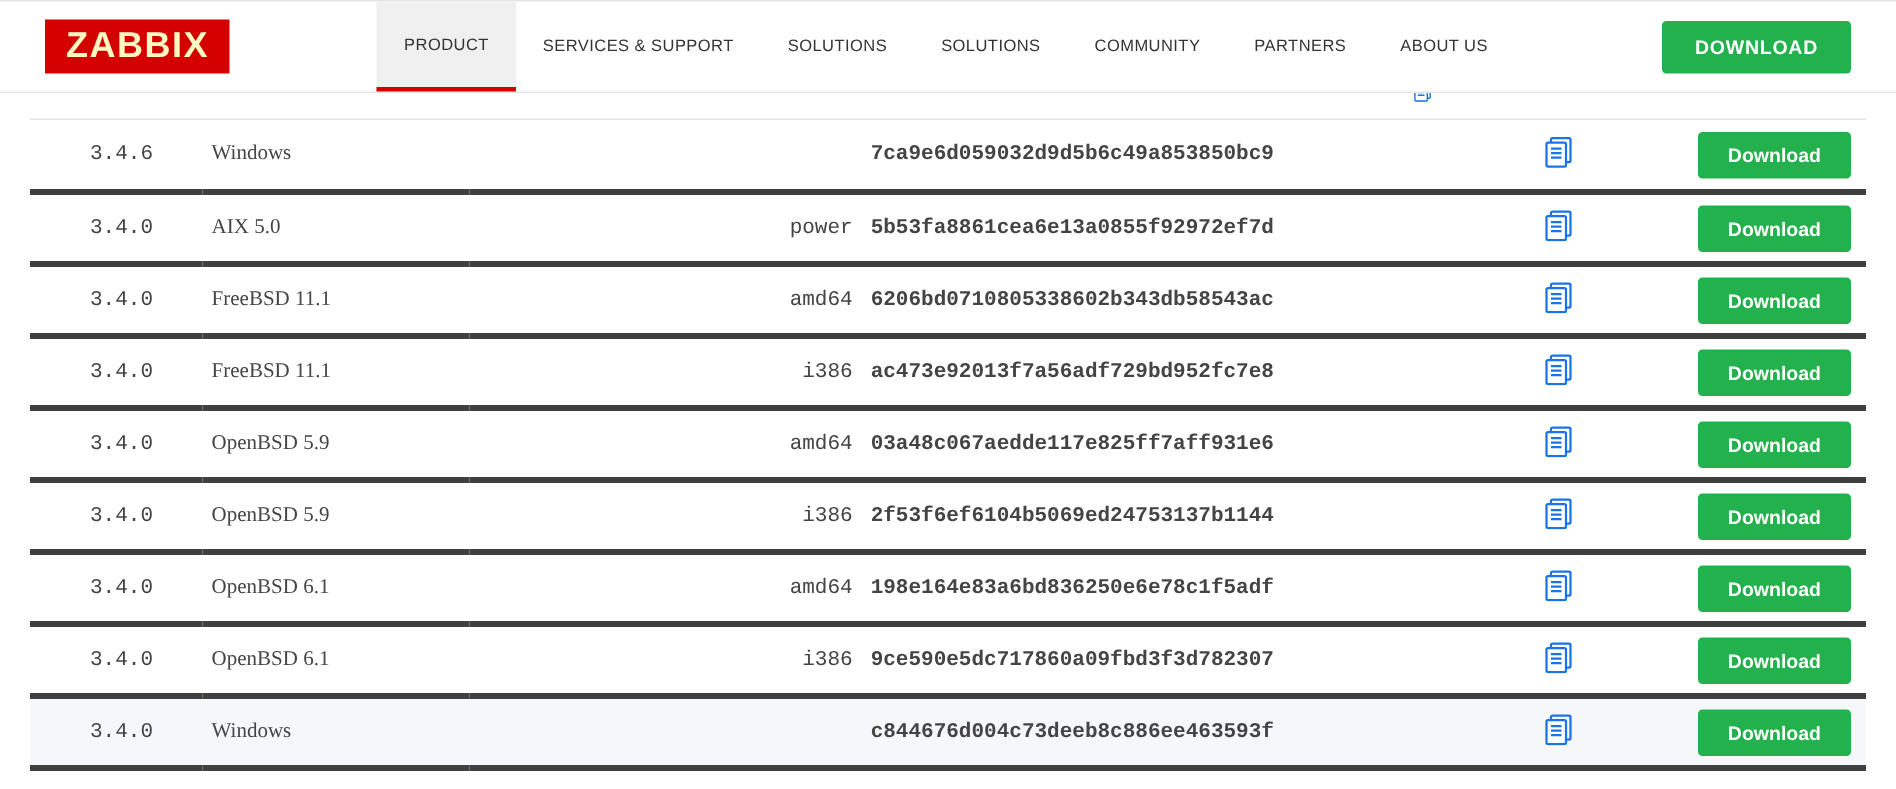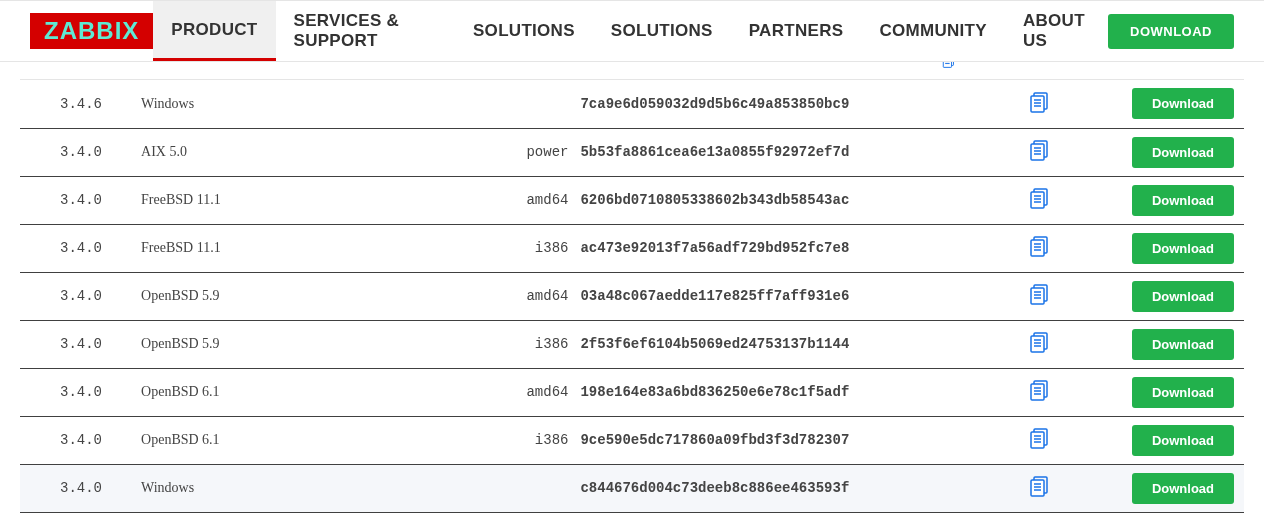--- a/index.html
+++ b/index.html
@@ -17,38 +17,38 @@
     align-items: center;
     justify-content: space-between;
     height: 62px;
     border-top: 1px solid #e5e5e5;
     border-bottom: 1px solid #e5e5e5;
     padding: 0 30px;
     background: #fff;
   }
   .logo {
     background: #d40000;
-    color: #5eead4;
+    color: #fef9c3;
     font-weight: bold;
     font-size: 24px;
     padding: 4px 14px;
     letter-spacing: 1px;
     font-family: Arial, sans-serif;
   }
   .nav {
     display: flex;
     align-items: stretch;
     height: 100%;
   }
   .nav-item {
     display: flex;
     align-items: center;
     padding: 0 18px;
-    font-weight: bold;
-    font-size: 17px;
+    font-weight: normal;
+    font-size: 11px;
     color: #333;
     cursor: pointer;
     letter-spacing: 0.3px;
   }
   .nav-item.active {
     background: #f0f0f0;
     border-bottom: 3px solid #d40000;
   }
   .download-top {
     background: #22b14c;
@@ -62,21 +62,21 @@
     cursor: pointer;
   }
   .table-wrap {
     padding: 0 20px;
   }
   table {
     width: 100%;
     border-collapse: collapse;
   }
   tr {
-    border-bottom: 1px solid #404040;
+    border-bottom: 4px solid #404040;
     height: 48px;
   }
   tr.highlight {
     background: #f5f7fa;
   }
   td {
     vertical-align: middle;
     font-family: "Courier New", monospace;
     font-size: 14px;
     color: #444;
@@ -118,22 +118,22 @@
 </head>
 <body>
 
 <div class="header">
   <div class="logo">ZABBIX</div>
   <div class="nav" id="nav">
       <div class="nav-item active">PRODUCT</div>
       <div class="nav-item">SERVICES &amp; SUPPORT</div>
       <div class="nav-item">SOLUTIONS</div>
       <div class="nav-item">SOLUTIONS</div>
+      <div class="nav-item">COMMUNITY</div>
       <div class="nav-item">PARTNERS</div>
-      <div class="nav-item">COMMUNITY</div>
       <div class="nav-item">ABOUT US</div>
     </div>
   <button class="download-top">DOWNLOAD</button>
 </div>
 
 <div class="table-wrap">
   <div class="partial-row">
     <span class="partial-icon">
       <svg width="20" height="14" viewBox="0 0 22 22">
         <g fill="none" stroke="#1a73e8" stroke-width="1.5">

